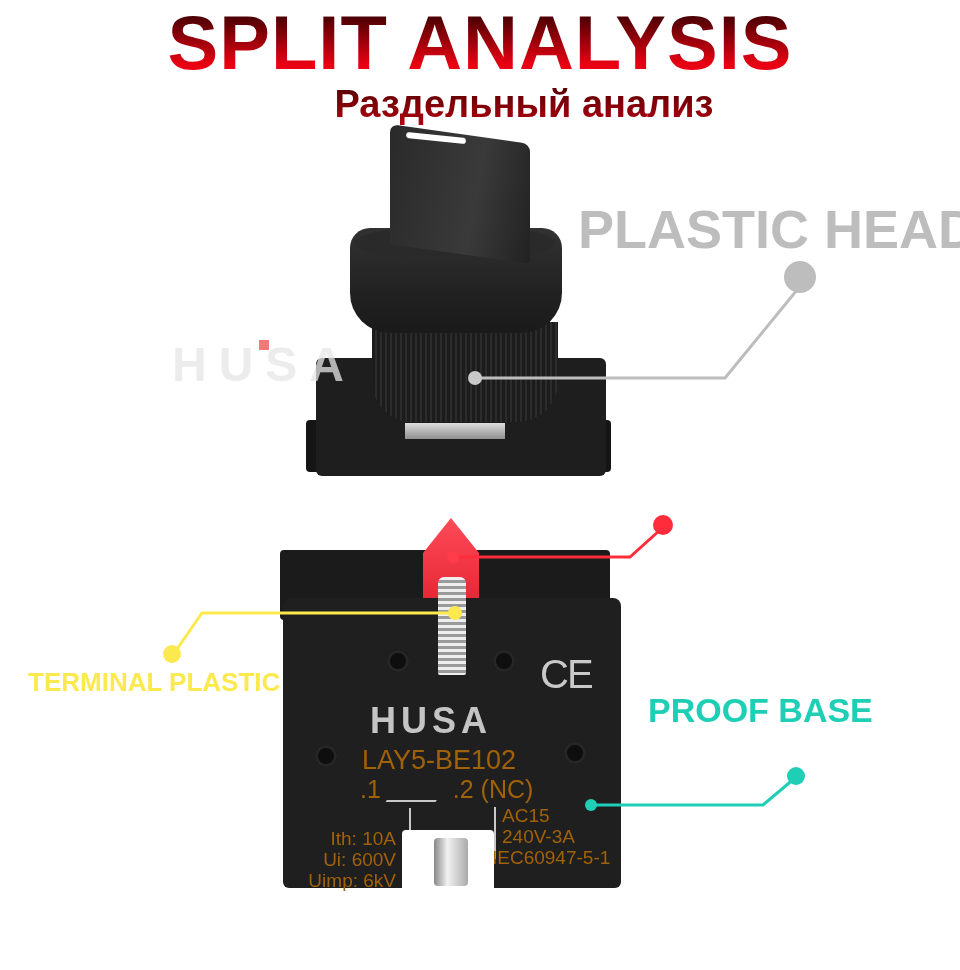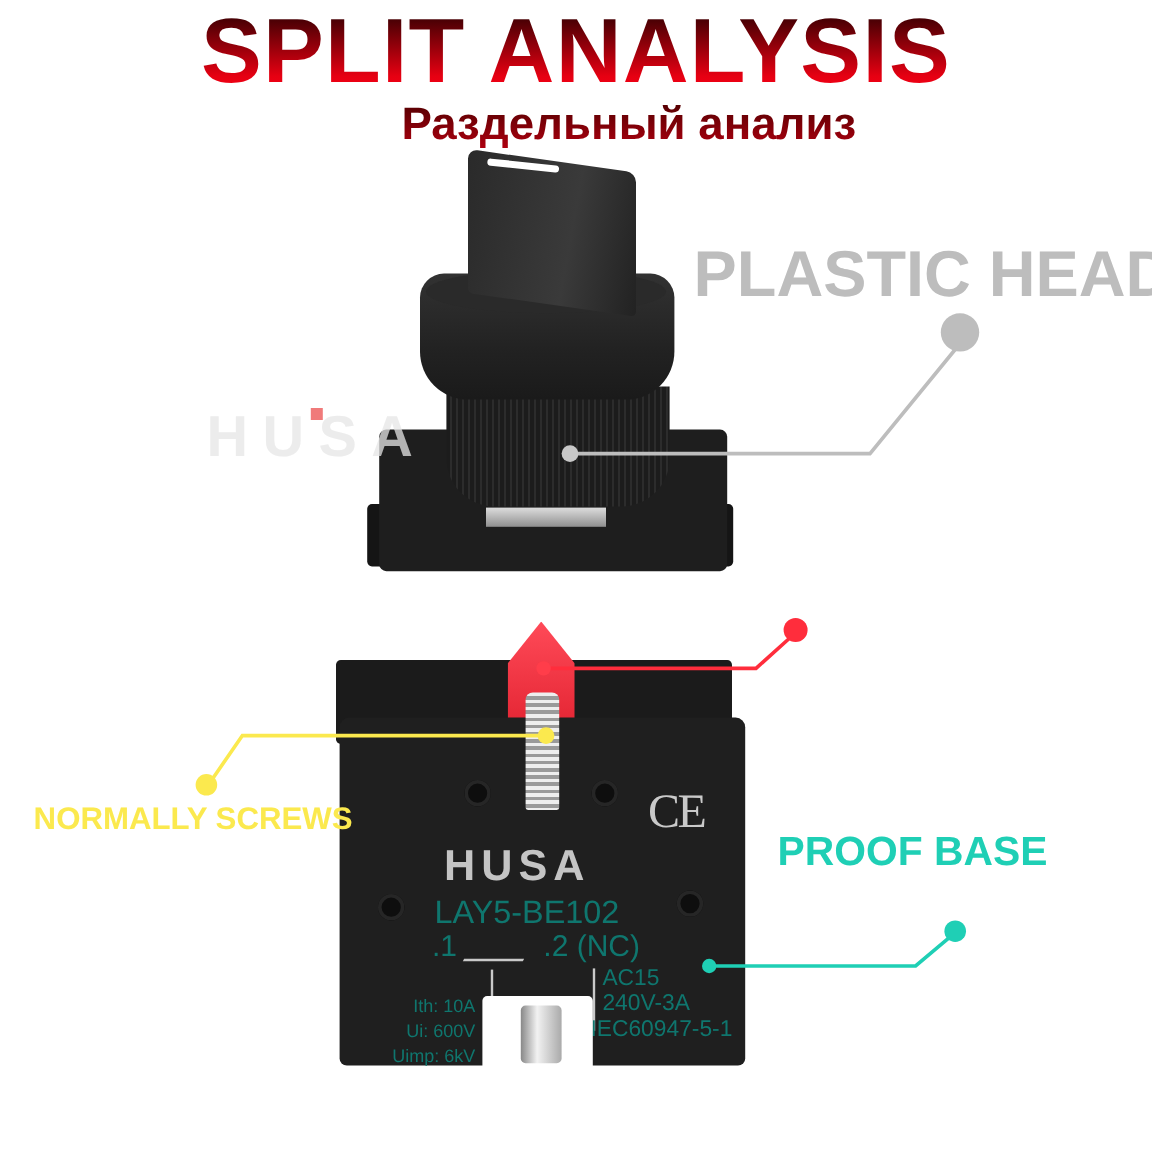--- a/index.html
+++ b/index.html
@@ -26,26 +26,26 @@
   .knob{left:390px;top:134px;width:140px;height:120px;background:linear-gradient(100deg,#2a2a2a,#3a3a3a 60%,#222);border-radius:8px 8px 4px 4px;transform:skewY(8deg);}
   .knob-mark{left:406px;top:135px;width:60px;height:6px;background:#fff;border-radius:3px;transform:rotate(6deg);}
   
   .cb-top{left:280px;top:550px;width:330px;height:70px;background:#1b1b1b;border-radius:4px;}
   .cb-body{left:283px;top:598px;width:338px;height:290px;background:#1f1f1f;border-radius:8px 8px 6px 6px;}
   .cb-notch{left:402px;top:830px;width:92px;height:70px;background:#fff;border-radius:4px 4px 0 0;}
   .red-actuator{left:423px;top:518px;width:56px;height:100px;background:linear-gradient(#ff4a58,#e0202e);clip-path:polygon(50% 0,100% 35%,100% 100%,0 100%,0 35%);}
   .screw{left:438px;top:577px;width:28px;height:98px;background:repeating-linear-gradient(180deg,#eee 0 3px,#9a9a9a 3px 6px);border-radius:6px 6px 2px 2px;}
   .screw-bottom{left:434px;top:838px;width:34px;height:48px;background:linear-gradient(90deg,#888,#f2f2f2 40%,#aaa);border-radius:4px;}
   .hole{width:22px;height:22px;border-radius:50%;background:#0e0e0e;box-shadow:inset 0 0 0 3px #262626;}
-  .ce{left:540px;top:652px;font-family:Liberation Serif, serif;font-size:40px;color:#c9c9c9;letter-spacing:-2px;}
+  .ce{left:540px;top:652px;font-family:Liberation Sans, sans-serif;font-size:40px;color:#c9c9c9;letter-spacing:-2px;}
   .brand{left:370px;top:700px;font-family:"Liberation Sans",sans-serif;font-weight:bold;font-size:36px;color:#c4c4c4;letter-spacing:5px;}
-  .print{font-family:"Liberation Sans",sans-serif;color:#0f766e;white-space:nowrap;}
+  .print{font-family:"Liberation Sans",sans-serif;color:#a16207;white-space:nowrap;}
   .model{left:362px;top:745px;font-size:27px;}
   .contact{left:360px;top:775px;font-size:25px;}
-  .spec-l{left:284px;top:828px;font-size:15px;line-height:21px;text-align:right;width:112px;}
+  .spec-l{left:284px;top:828px;font-size:19px;line-height:21px;text-align:right;width:112px;}
   .spec-r{left:492px;top:805px;font-size:19px;line-height:21px;}
   .sep{width:2px;background:#c9c9c9;}
   svg.lines{position:absolute;left:0;top:0;}
 </style>
 </head>
 <body>
 
 <div class="abs title">SPLIT ANALYSIS</div>
 <div class="abs subtitle">Раздельный анализ</div>
 
@@ -114,16 +114,16 @@
   <g>
     <polyline points="591,805 763,805 795,778" fill="none" stroke="#1fcfb5" stroke-width="3"></polyline>
     <circle cx="591" cy="805" r="6" fill="#1fcfb5"></circle>
     <circle cx="796" cy="776" r="9" fill="#1fcfb5"></circle>
   </g>
 </svg>
 
 <div class="abs lbl plastic">PLASTIC HEAD</div>
 <div class="abs lbl nc">
 </div>
-<div class="abs lbl term">NORMALLY SCREWS</div>
+<div class="abs lbl term">TERMINAL PLASTIC</div>
 <div class="abs lbl dust">
   <div>PROOF BASE</div>
 </div>
 
 </body></html>

